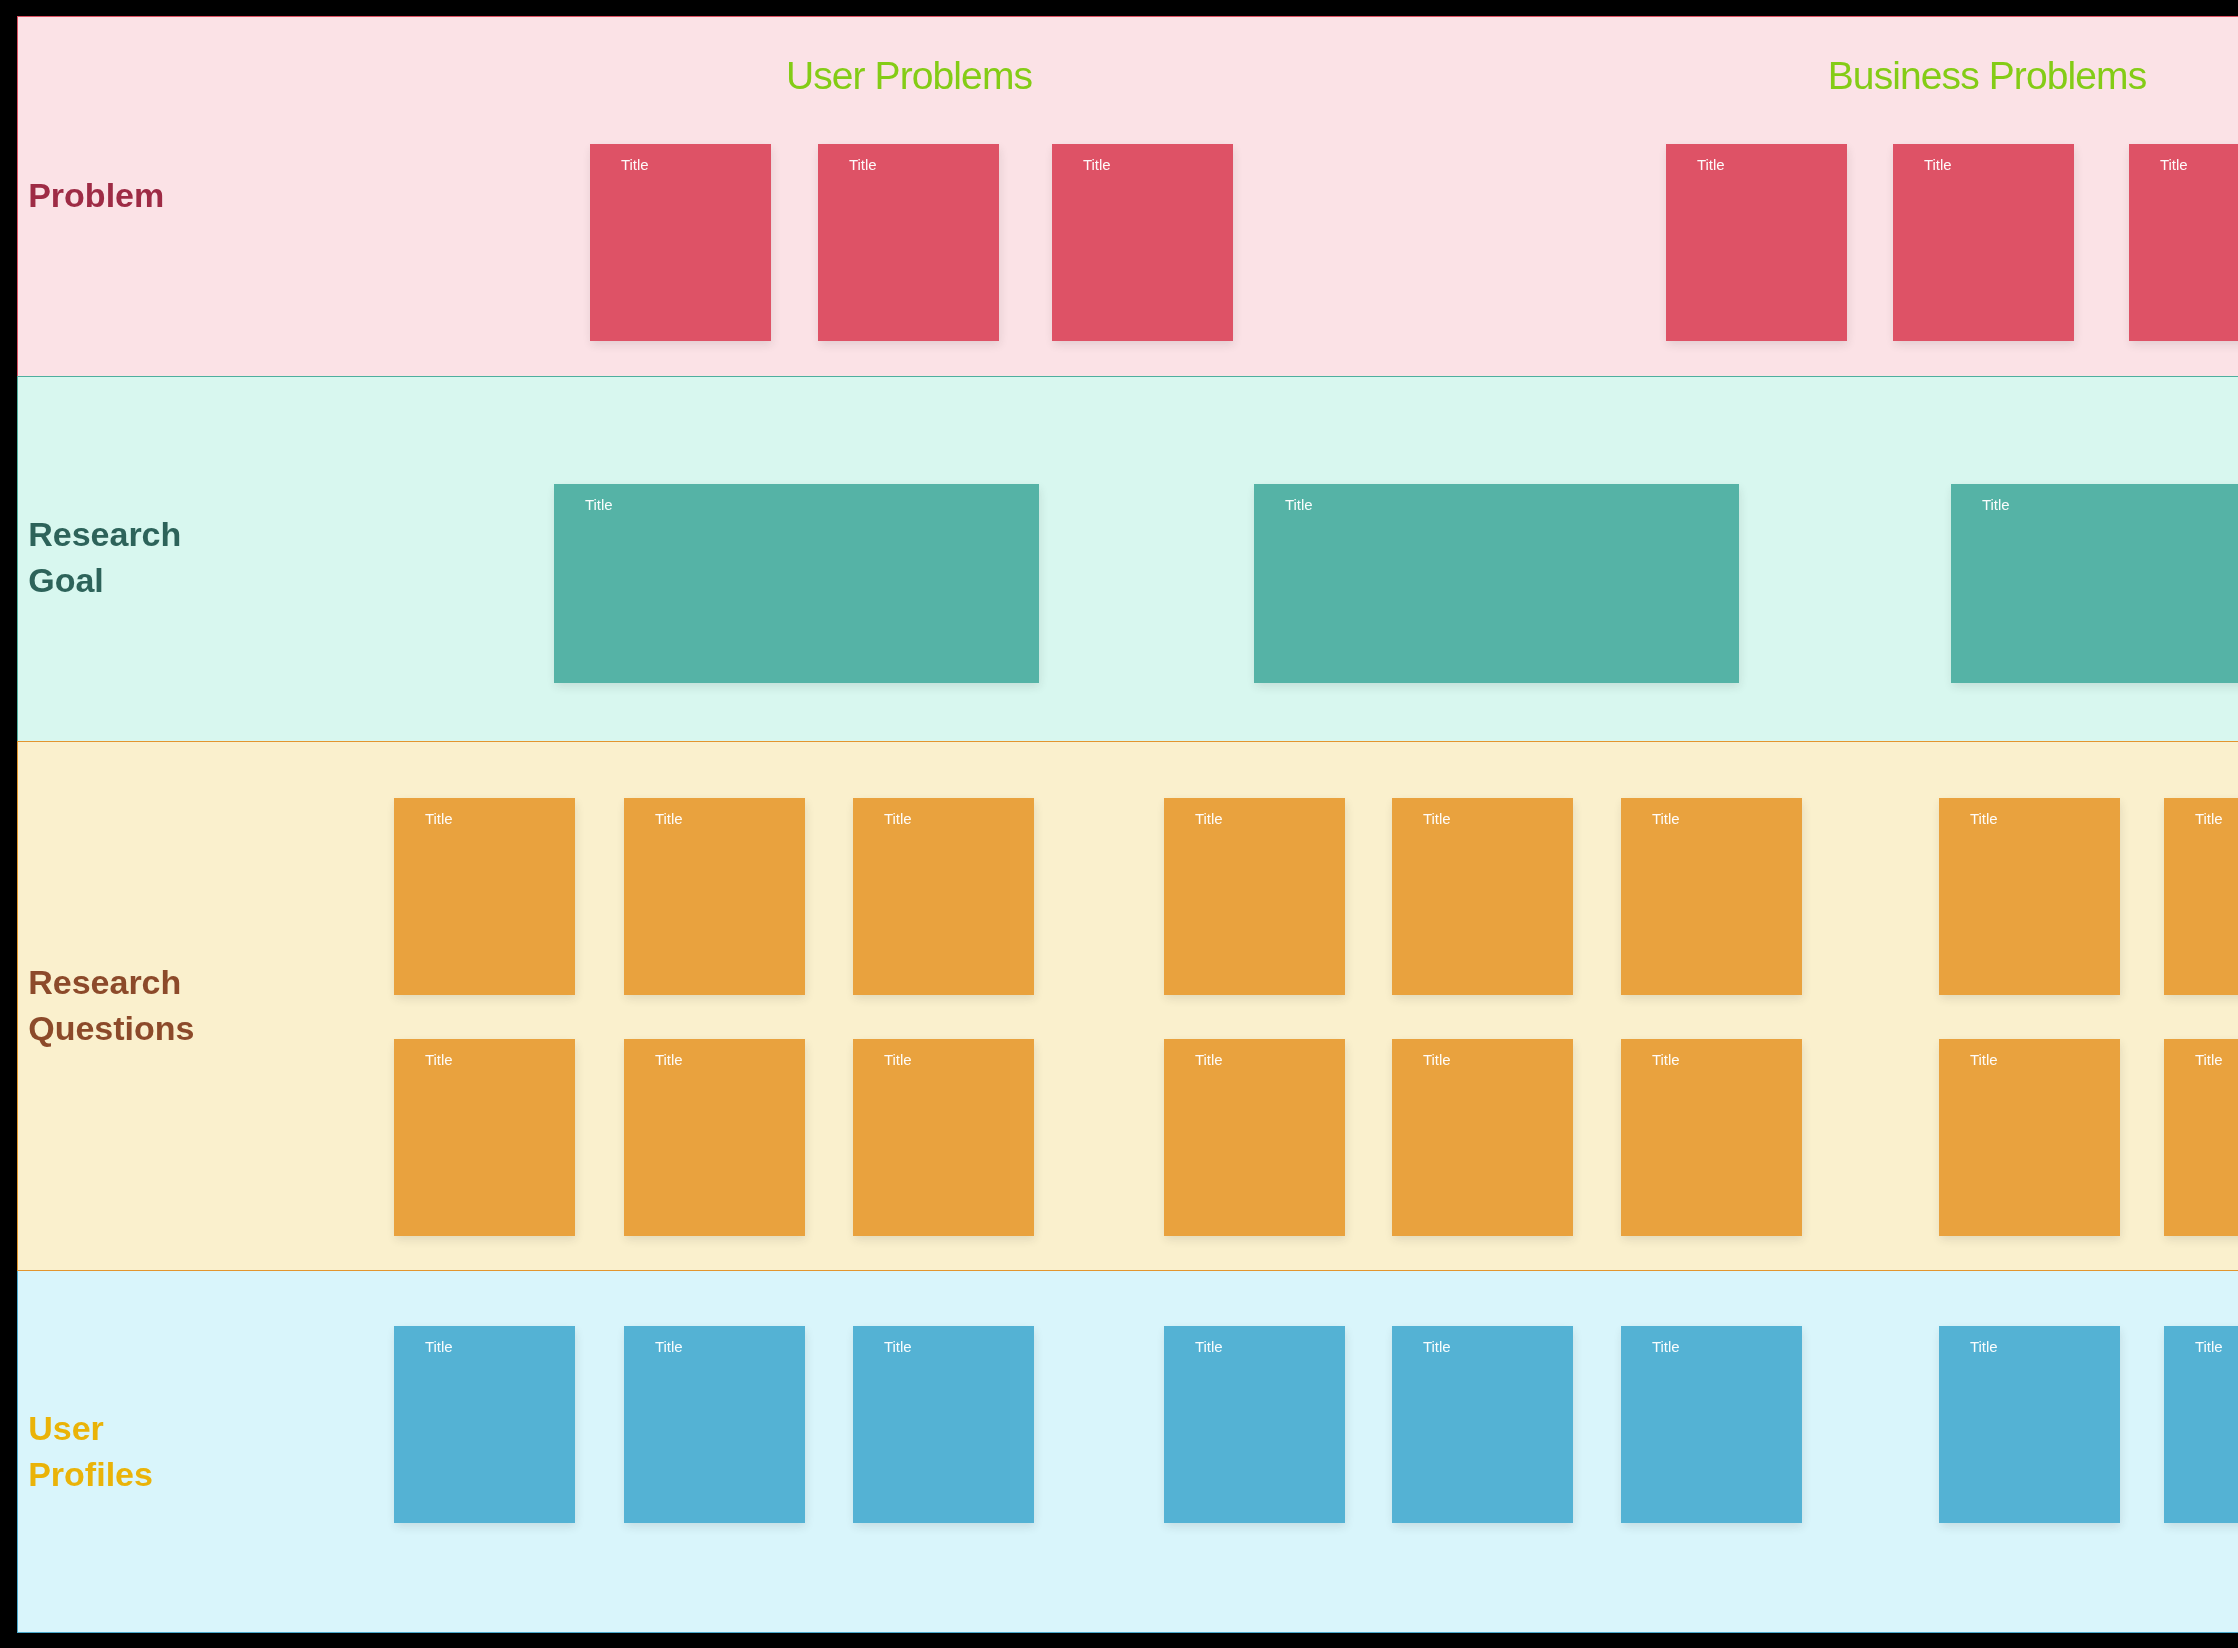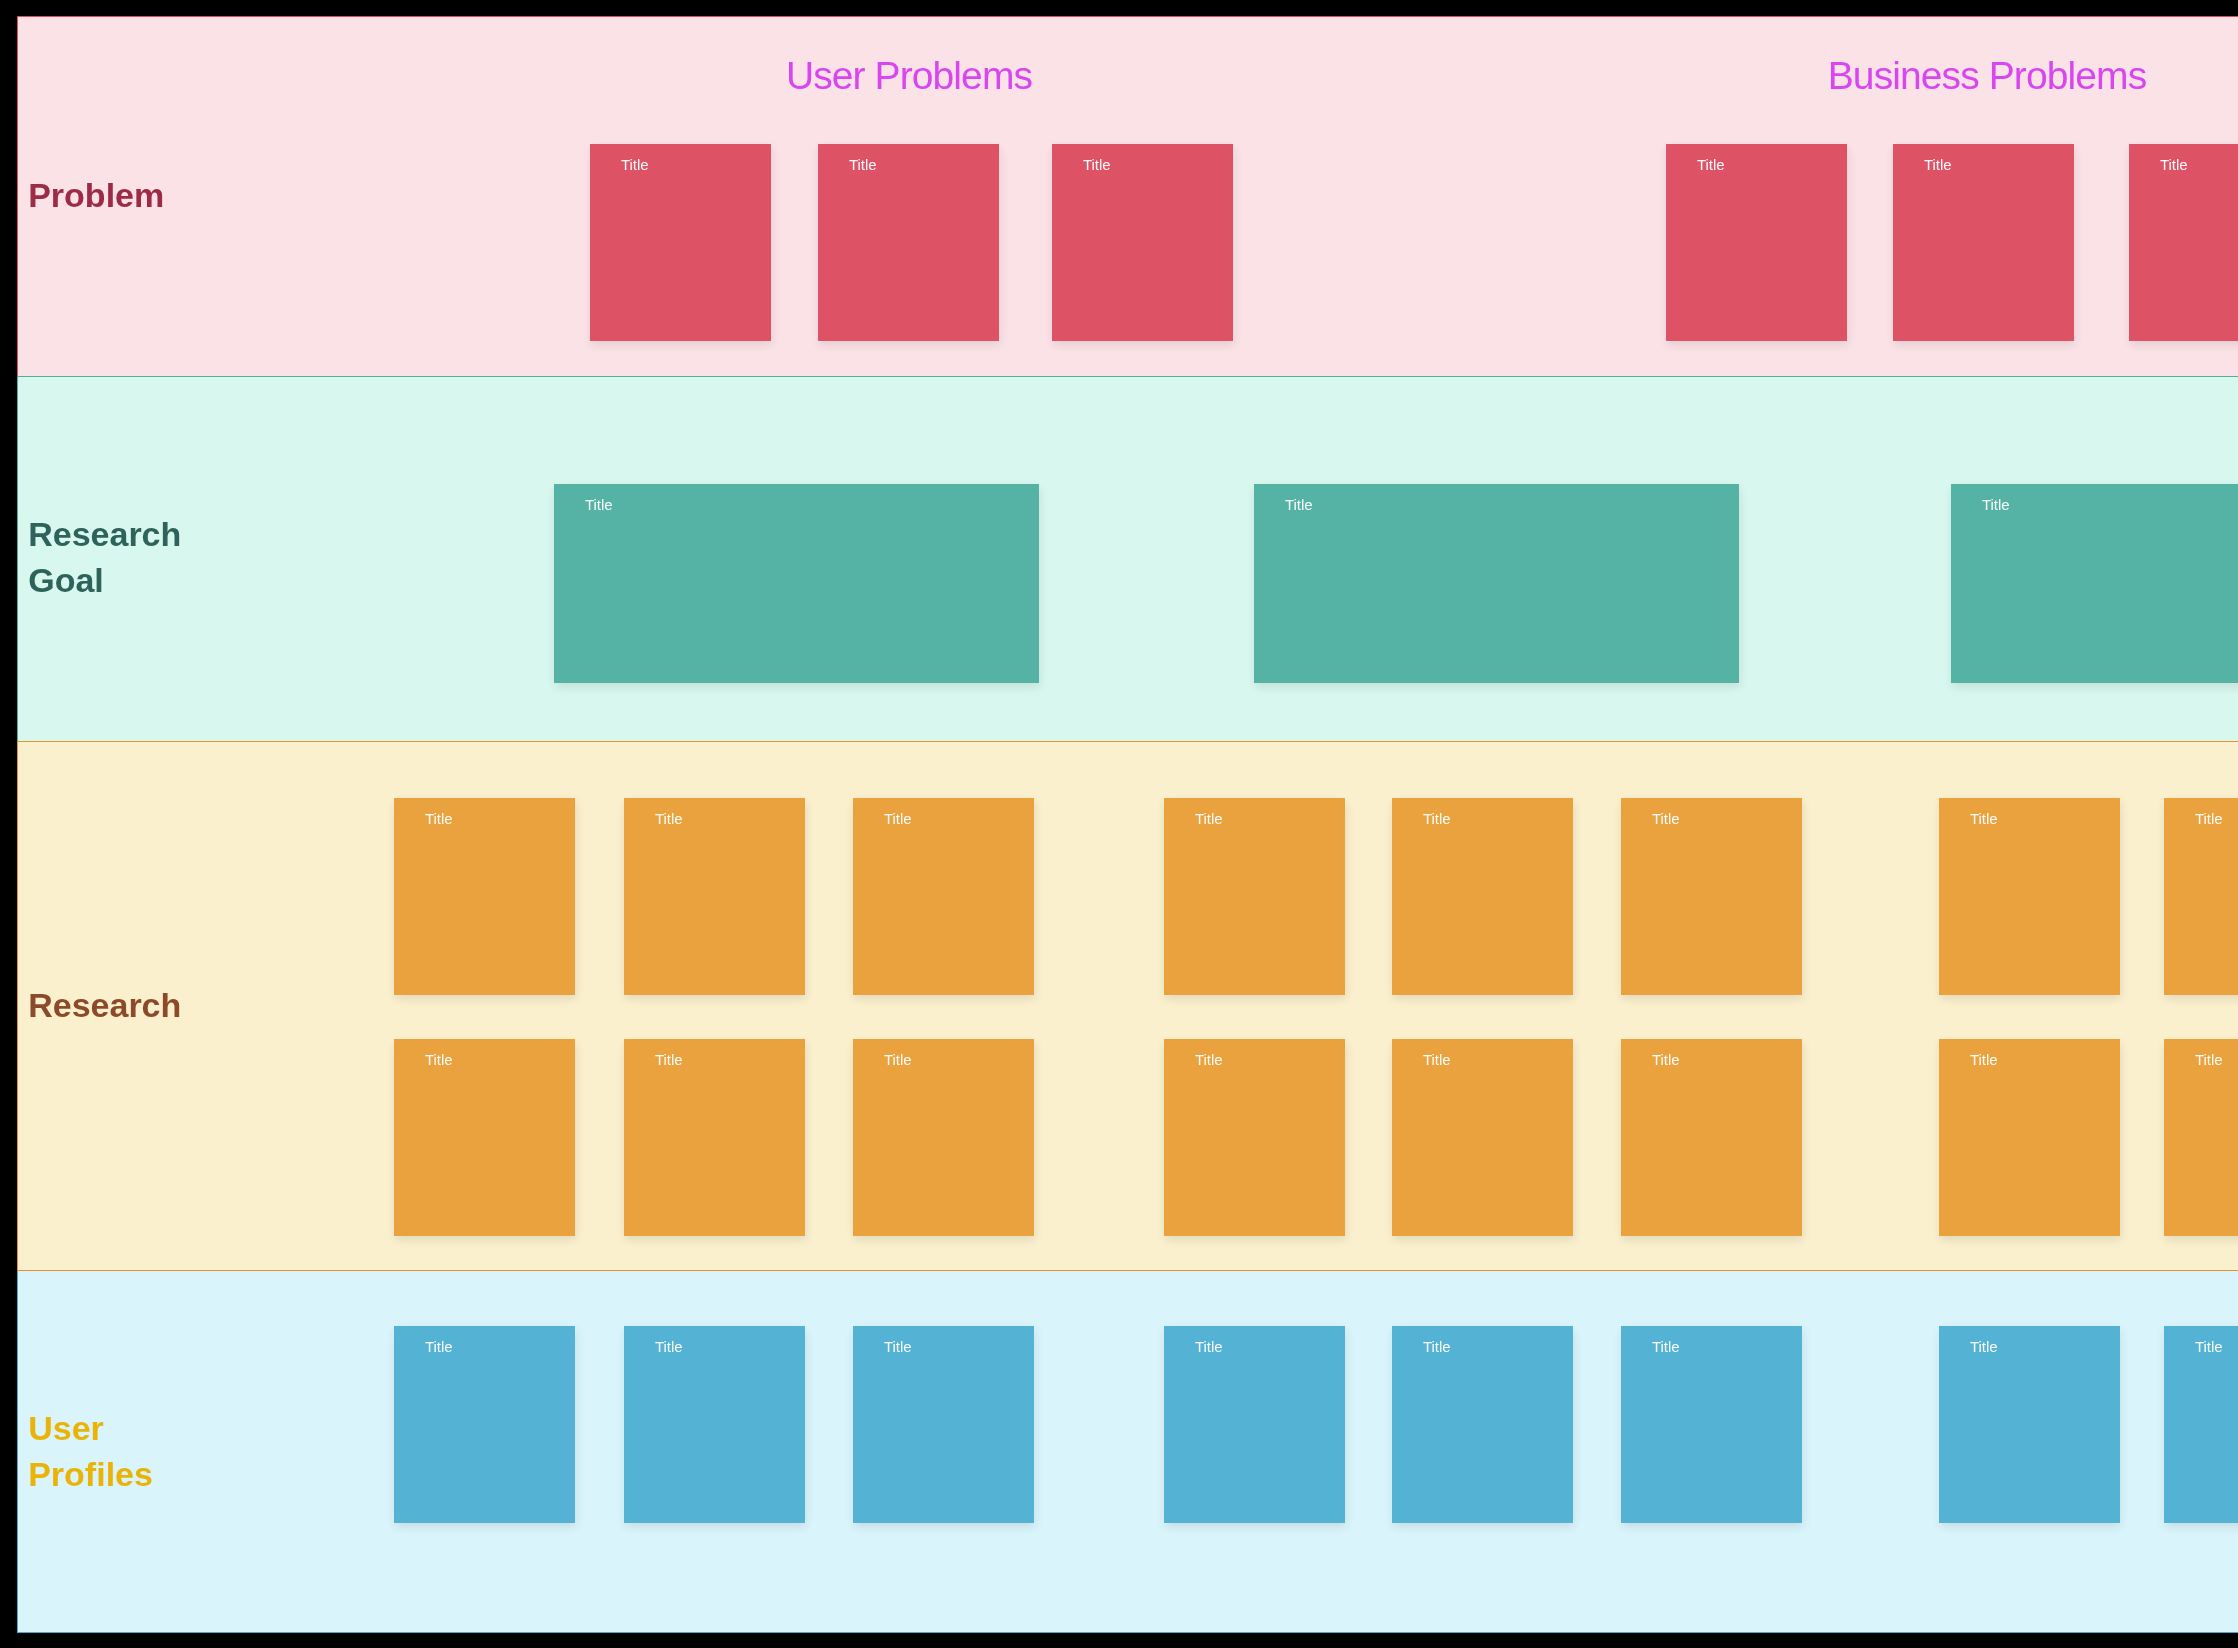--- a/index.html
+++ b/index.html
@@ -52,21 +52,21 @@
   .label-profiles  { color: #eab308; }
 
   
   .col-header {
     position: absolute;
     top: 38px;
     transform: translateX(-50%);
     font-size: 39px;
     font-weight: 400;
     letter-spacing: -0.9px;
-    color: #d946ef;
+    color: #84cc16;
     white-space: nowrap;
   }
 
   
   .note {
     position: absolute;
     width: 181px;
     height: 197px;
     box-shadow: 1.3px 3.6px 9px rgba(40, 40, 40, 0.12);
   }
@@ -102,20 +102,21 @@
 
     <div class="band-label label-problem" style="top:180px">
       <div>Problem</div>
     </div>
     <div class="band-label label-goal" style="top:542px">
       <div>Research</div>
       <div>Goal</div>
     </div>
     <div class="band-label label-questions" style="top:990px">
       <div>Research</div>
+      <div>Questions</div>
     </div>
     <div class="band-label label-profiles" style="top:1436px">
       <div>User</div>
       <div>Profiles</div>
     </div>
 
     <div class="col-header" style="left:892px">User Problems</div>
     <div class="col-header" style="left:1970px">Business Problems</div>
 
     <div class="note red" style="left:573px;top:128px">

